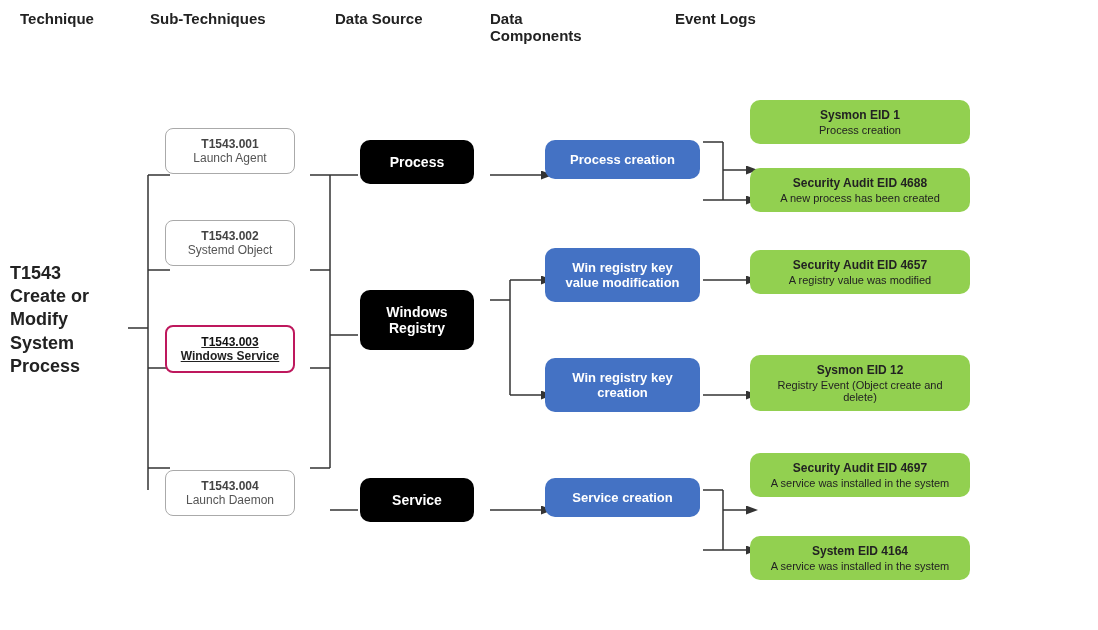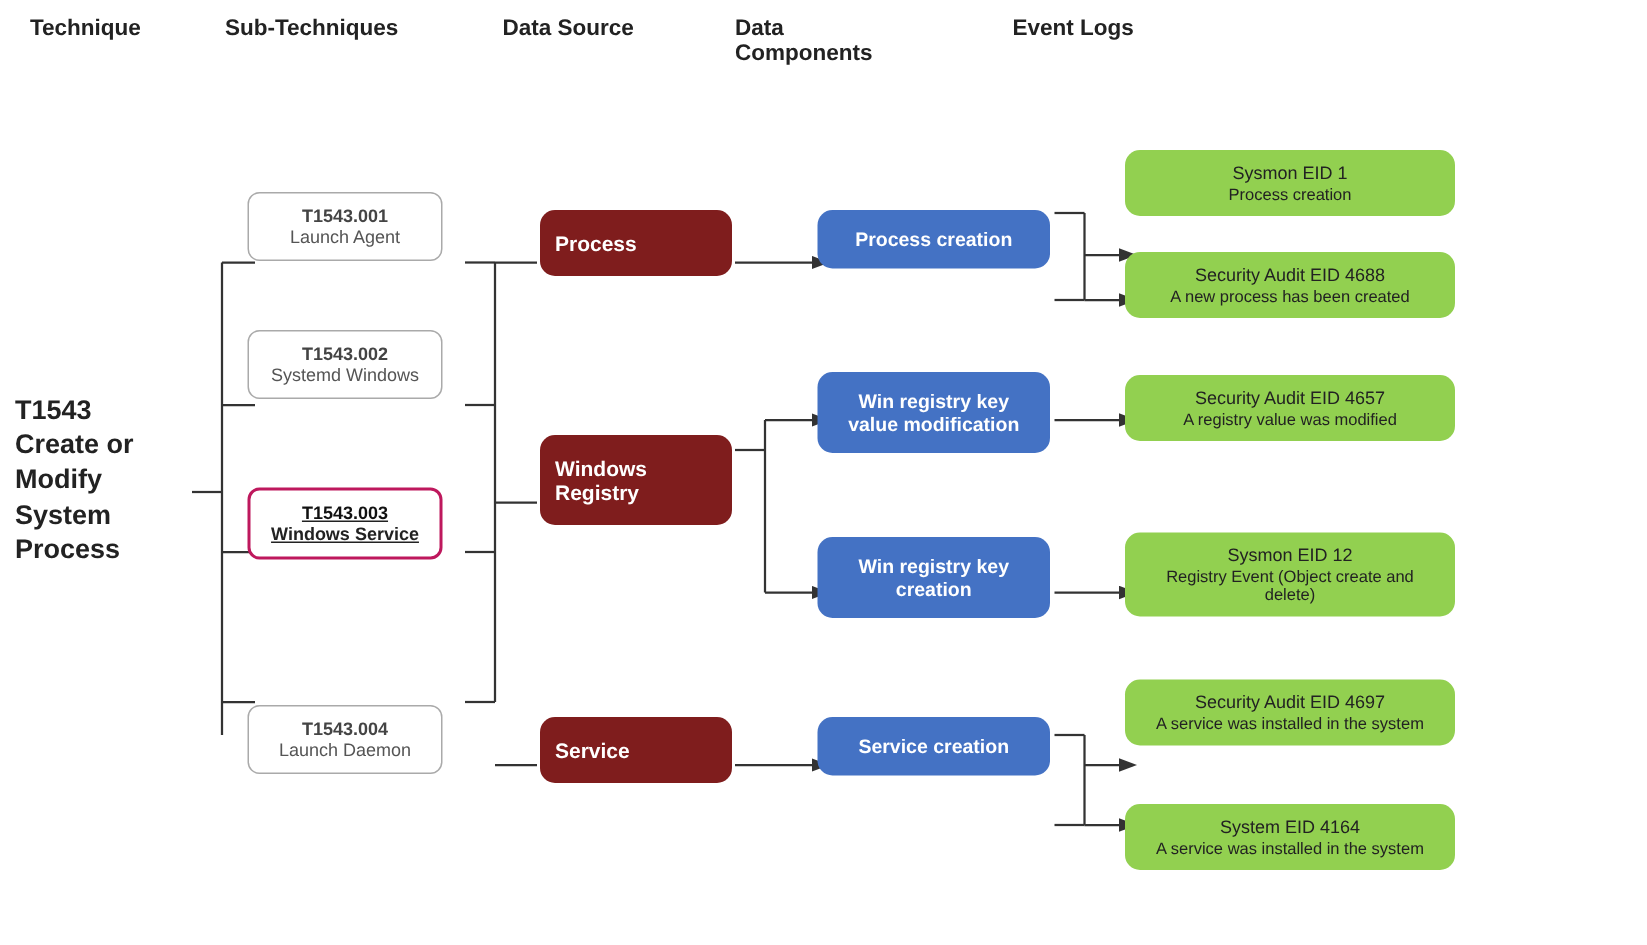--- a/index.html
+++ b/index.html
@@ -61,28 +61,28 @@
     .sub-box.highlighted {
       border: 2px solid #be185d;
       font-weight: bold;
       color: #222;
       text-decoration: underline;
     }
     .sub-box.highlighted .sub-id {
       color: #111;
     }
     .ds-box {
-      background: #7f1d1d;
+      background: #000000;
       border-radius: 10px;
-      text-align: left;
+      text-align: center;
       padding: 14px 10px;
       font-size: 14px;
       font-weight: bold;
       color: #fff;
-      width: 128px;
+      width: 114px;
     }
     .dc-box {
       background: #4472c4;
       border-radius: 10px;
       text-align: center;
       padding: 12px 10px;
       font-size: 13px;
       font-weight: bold;
       color: #fff;
       width: 155px;
@@ -92,21 +92,21 @@
       background: #92d050;
       border-radius: 10px;
       text-align: center;
       padding: 8px 12px;
       font-size: 12px;
       color: #222;
       width: 220px;
       margin: 0 auto;
     }
     .el-box .el-title {
-      font-weight: normal;
+      font-weight: bold;
       font-size: 12px;
     }
     .el-box .el-desc {
       font-size: 11px;
       margin-top: 2px;
     }
 
     
     .svg-overlay {
       position: absolute;
@@ -201,21 +201,21 @@
   <div style="position:absolute; left:160px; top:128px; width:140px;">
     <div class="sub-box">
       <div class="sub-id">T1543.001</div>
       <div>Launch Agent</div>
     </div>
   </div>
 
   <div style="position:absolute; left:160px; top:220px; width:140px;">
     <div class="sub-box">
       <div class="sub-id">T1543.002</div>
-      <div>Systemd Windows</div>
+      <div>Systemd Object</div>
     </div>
   </div>
 
   <div style="position:absolute; left:160px; top:325px; width:140px;">
     <div class="sub-box highlighted">
       <div class="sub-id">T1543.003</div>
       <div>Windows Service</div>
     </div>
   </div>
 

